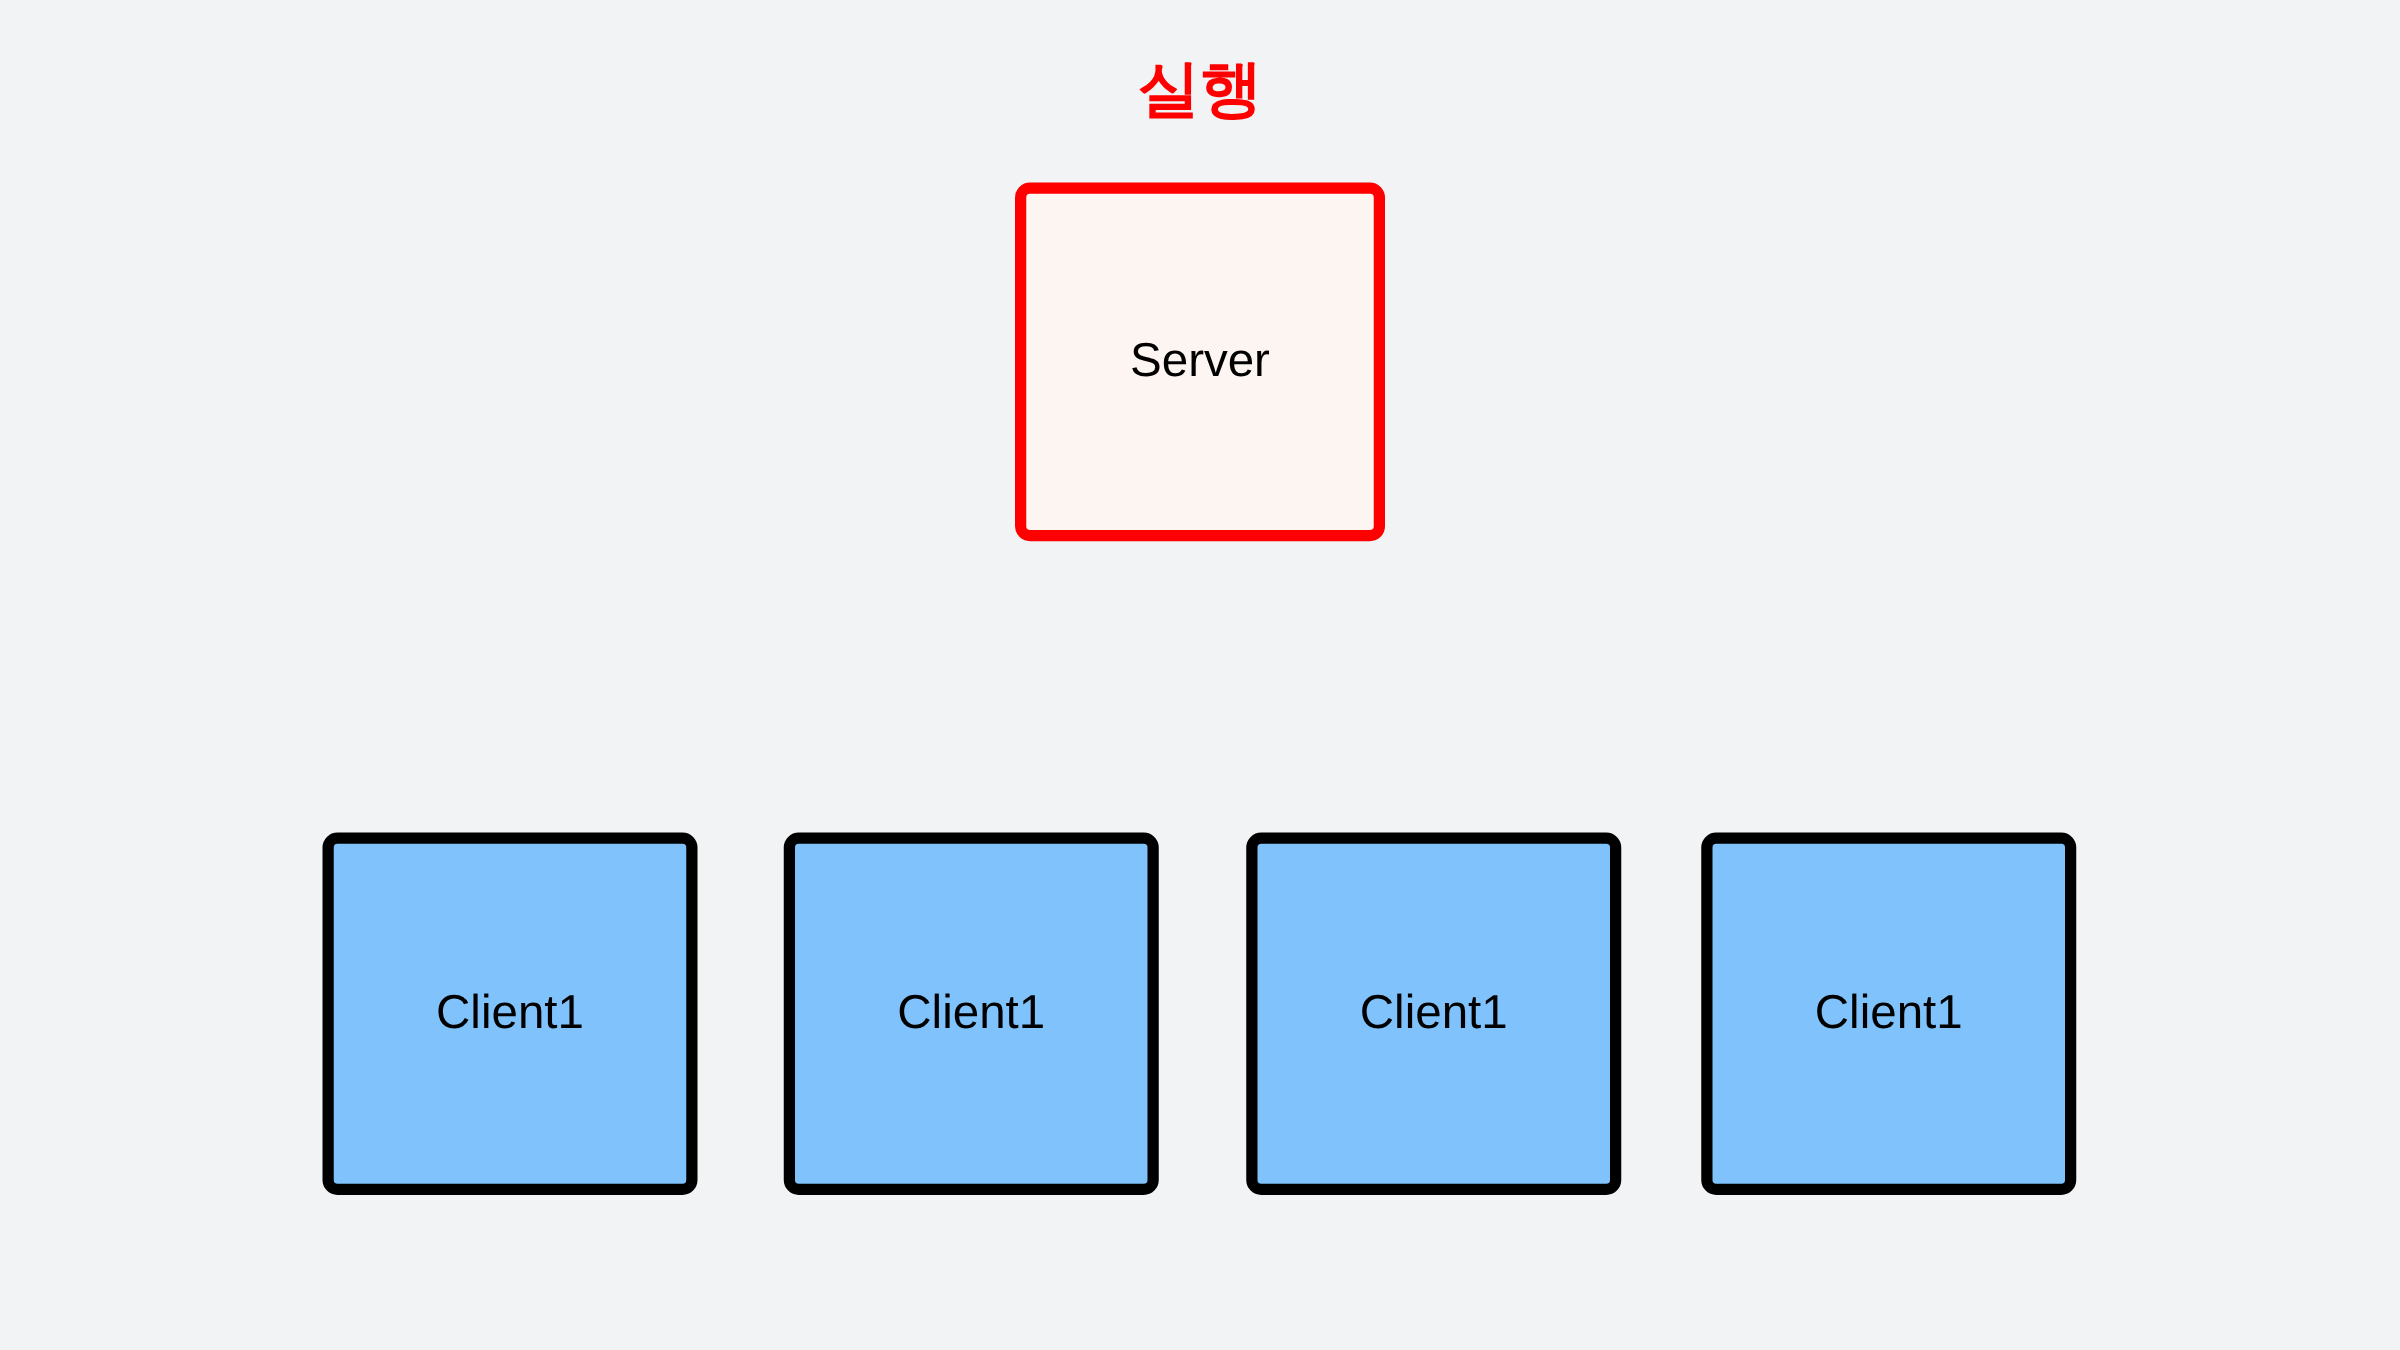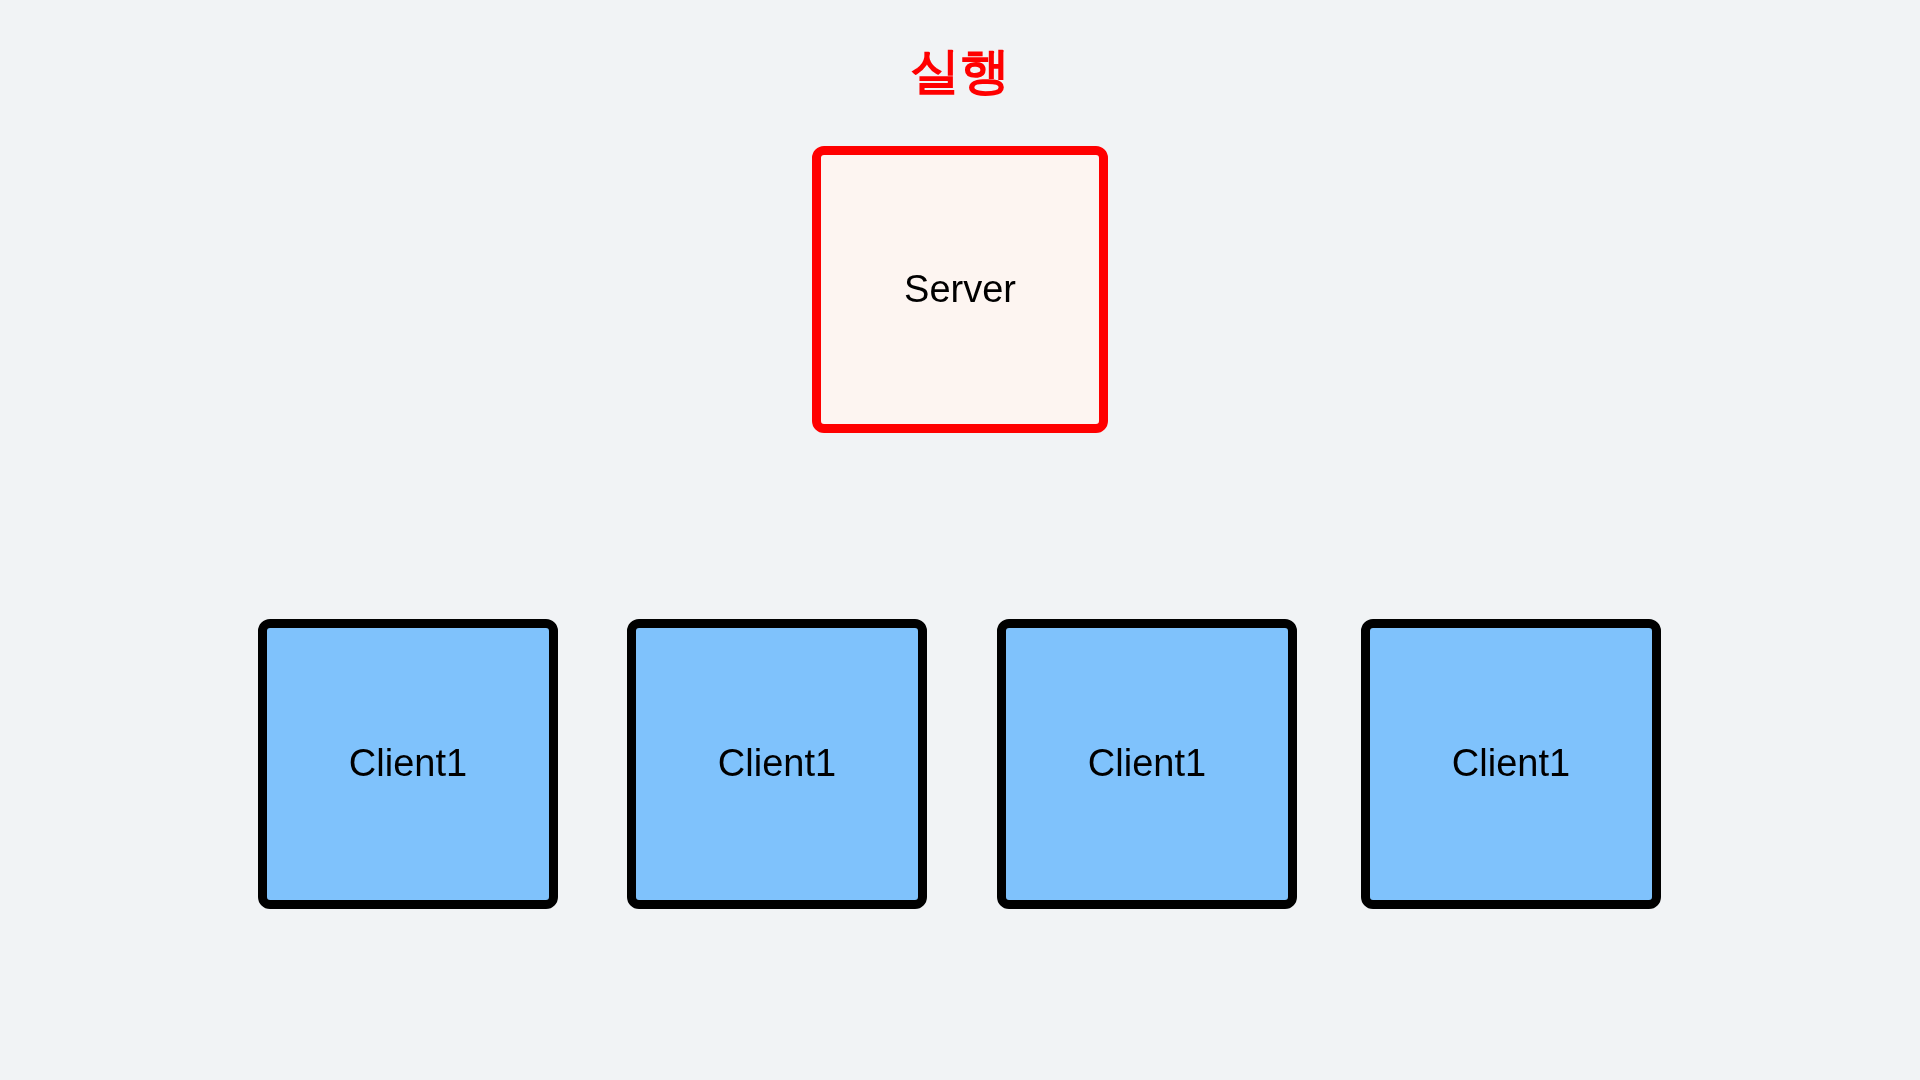--- a/index.html
+++ b/index.html
@@ -58,21 +58,21 @@
     top: 146px;
     width: 296px;
     height: 287px;
     border-width: 9px;
     border-color: #ff0000;
     background: #fdf5f1;
   }
 
   
   .node.client {
-    top: 619px;
+    top: 666px;
     width: 300px;
     height: 290px;
     border-width: 9px;
     border-color: #000000;
     background: #7fc2fc;
   }
   .node.client.c1 { left: 258px;  }
   .node.client.c2 { left: 627px;  }
   .node.client.c3 { left: 997px;  }
   .node.client.c4 { left: 1361px; }

